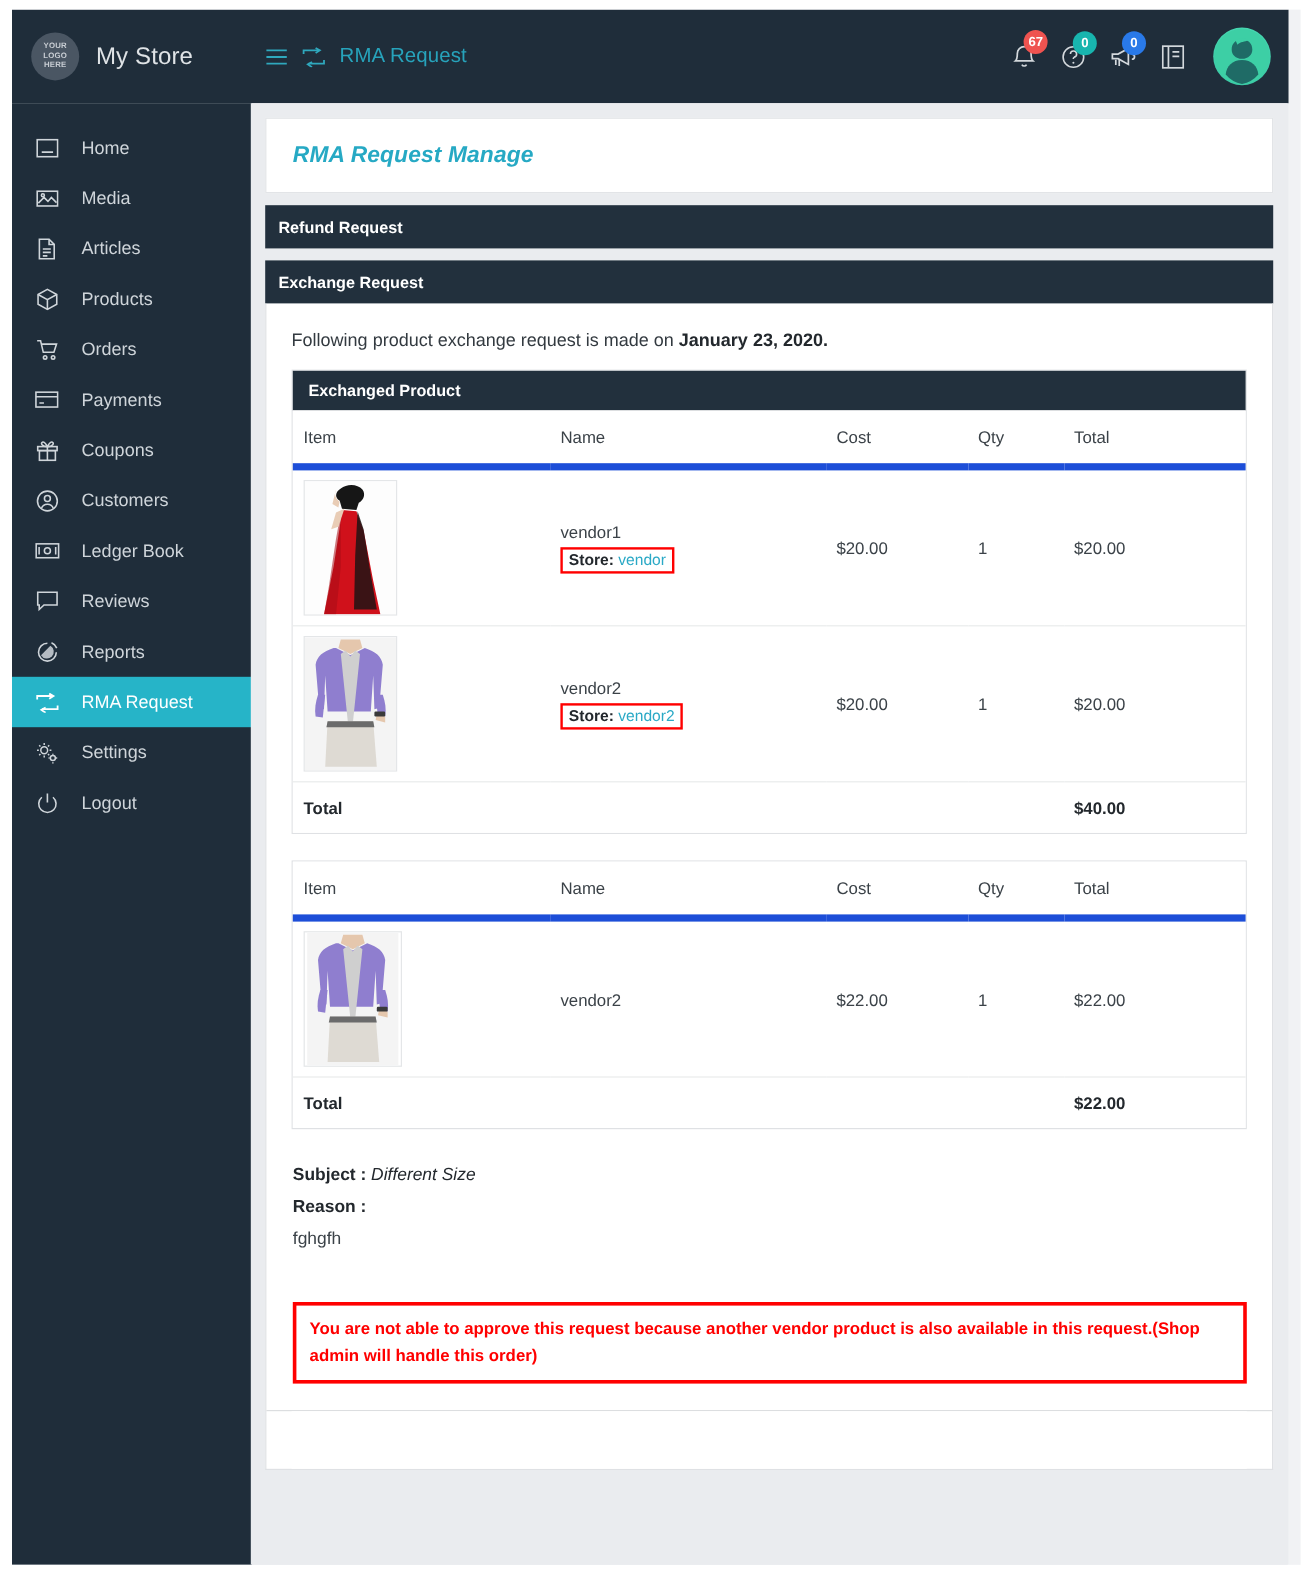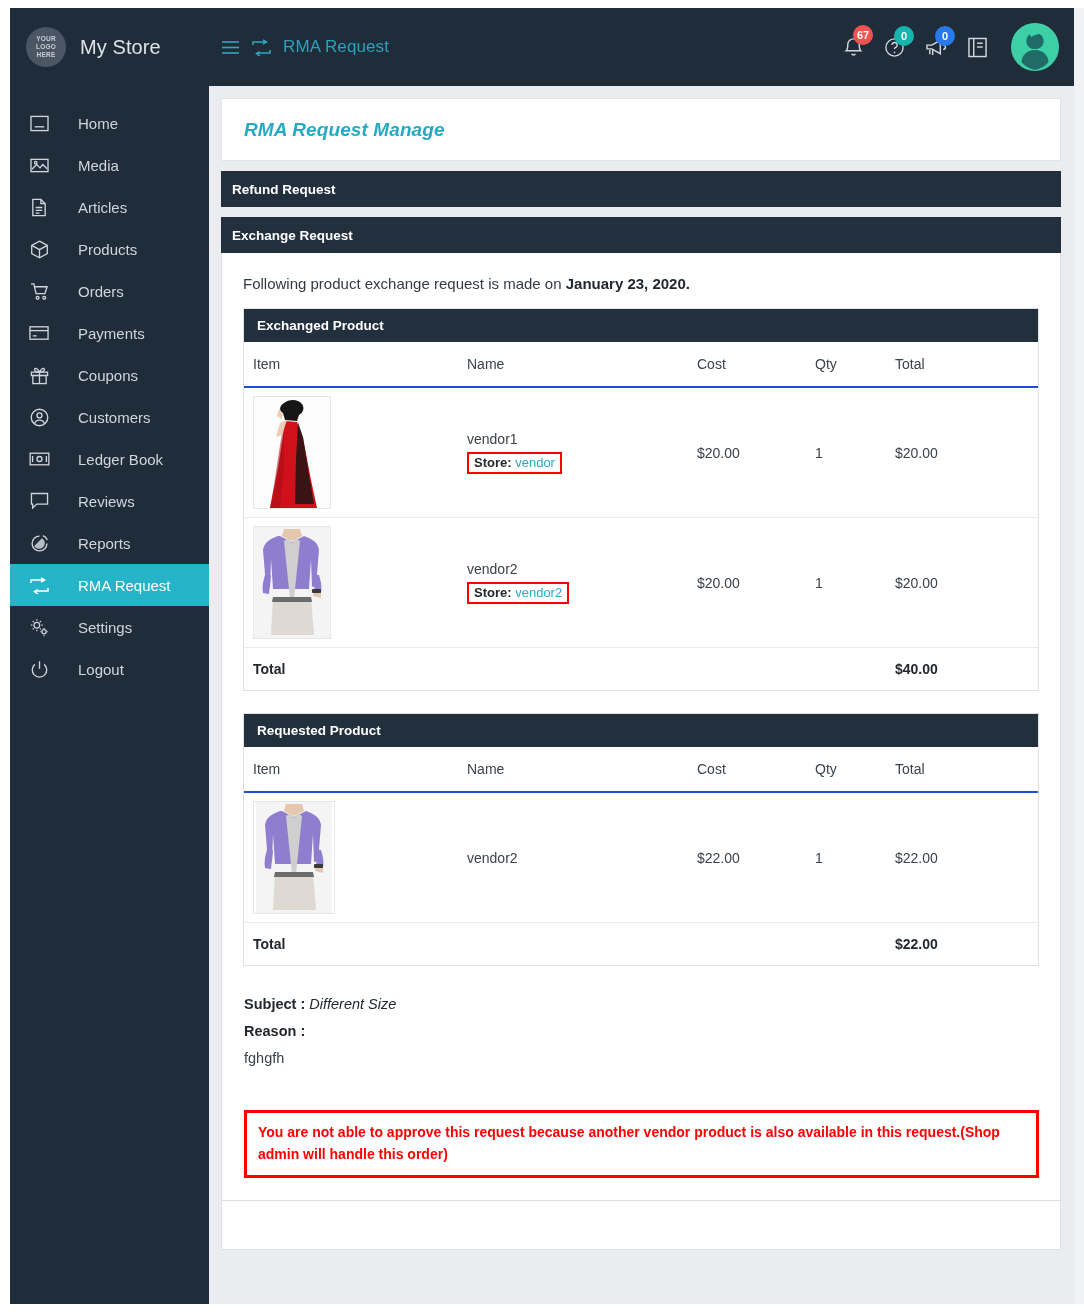--- a/index.html
+++ b/index.html
@@ -84,21 +84,21 @@
   }
 
   
   .sidebar {
     position: absolute; left: 0; top: 78px;
     width: 200px; height: 1218px;
     background: #1f2d3a;
   }
   .nav-item {
     height: 42px; display: flex; align-items: center;
-    padding-left: 18px; gap: 28px;
+    padding-left: 18px; gap: 18px;
     color: #cfd5da; font-size: 15px;
     cursor: pointer;
   }
   .nav-item .nav-ico {
     width: 22px; display: flex; align-items: center; justify-content: center;
     color: #cfd5da;
   }
   .nav-item.active { background: #26b4c8; color: #ffffff; }
   .nav-item.active .nav-ico { color: #ffffff; }
   .nav-spacer { height: 16px; }
@@ -142,21 +142,21 @@
   .tbl-wrap { border: 1px solid #dfe1e4; margin-bottom: 22px; }
   .tbl-head {
     background: #22303d; color: #fff; height: 33px;
     display: flex; align-items: center; padding-left: 13px;
     font-size: 13.5px; font-weight: bold;
   }
   table.pt { width: 100%; border-collapse: collapse; background: #fff; }
   table.pt th {
     text-align: left; font-weight: normal;
     font-size: 14px; color: #3b4248;
-    padding: 14px 8px; border-bottom: 2px solid #1d4ed8;
+    padding: 14px 8px; border-bottom: 6px solid #1d4ed8;
   }
   table.pt td {
     font-size: 14px; color: #3b4248;
     padding: 8px; border-bottom: 1px solid #e9ebec;
     vertical-align: middle;
   }
   table.pt tr.total-row td {
     font-weight: bold; font-size: 14px; color: #23282d;
     border-bottom: none; padding: 13px 8px;
   }
@@ -534,23 +534,20 @@
               <td class="col-name"></td>
               <td class="col-cost"></td>
               <td class="col-qty"></td>
               <td class="col-total">$40.00</td>
             </tr>
           </tbody>
         </table>
       </div>
 
       <div class="tbl-wrap">
-        <div class="tbl-head">
-          <span>Requested Product</span>
-        </div>
         <table class="pt">
           <thead>
             <tr>
               <th class="col-item">Item</th>
               <th class="col-name">Name</th>
               <th class="col-cost">Cost</th>
               <th class="col-qty">Qty</th>
               <th class="col-total">Total</th>
             </tr>
           </thead>

